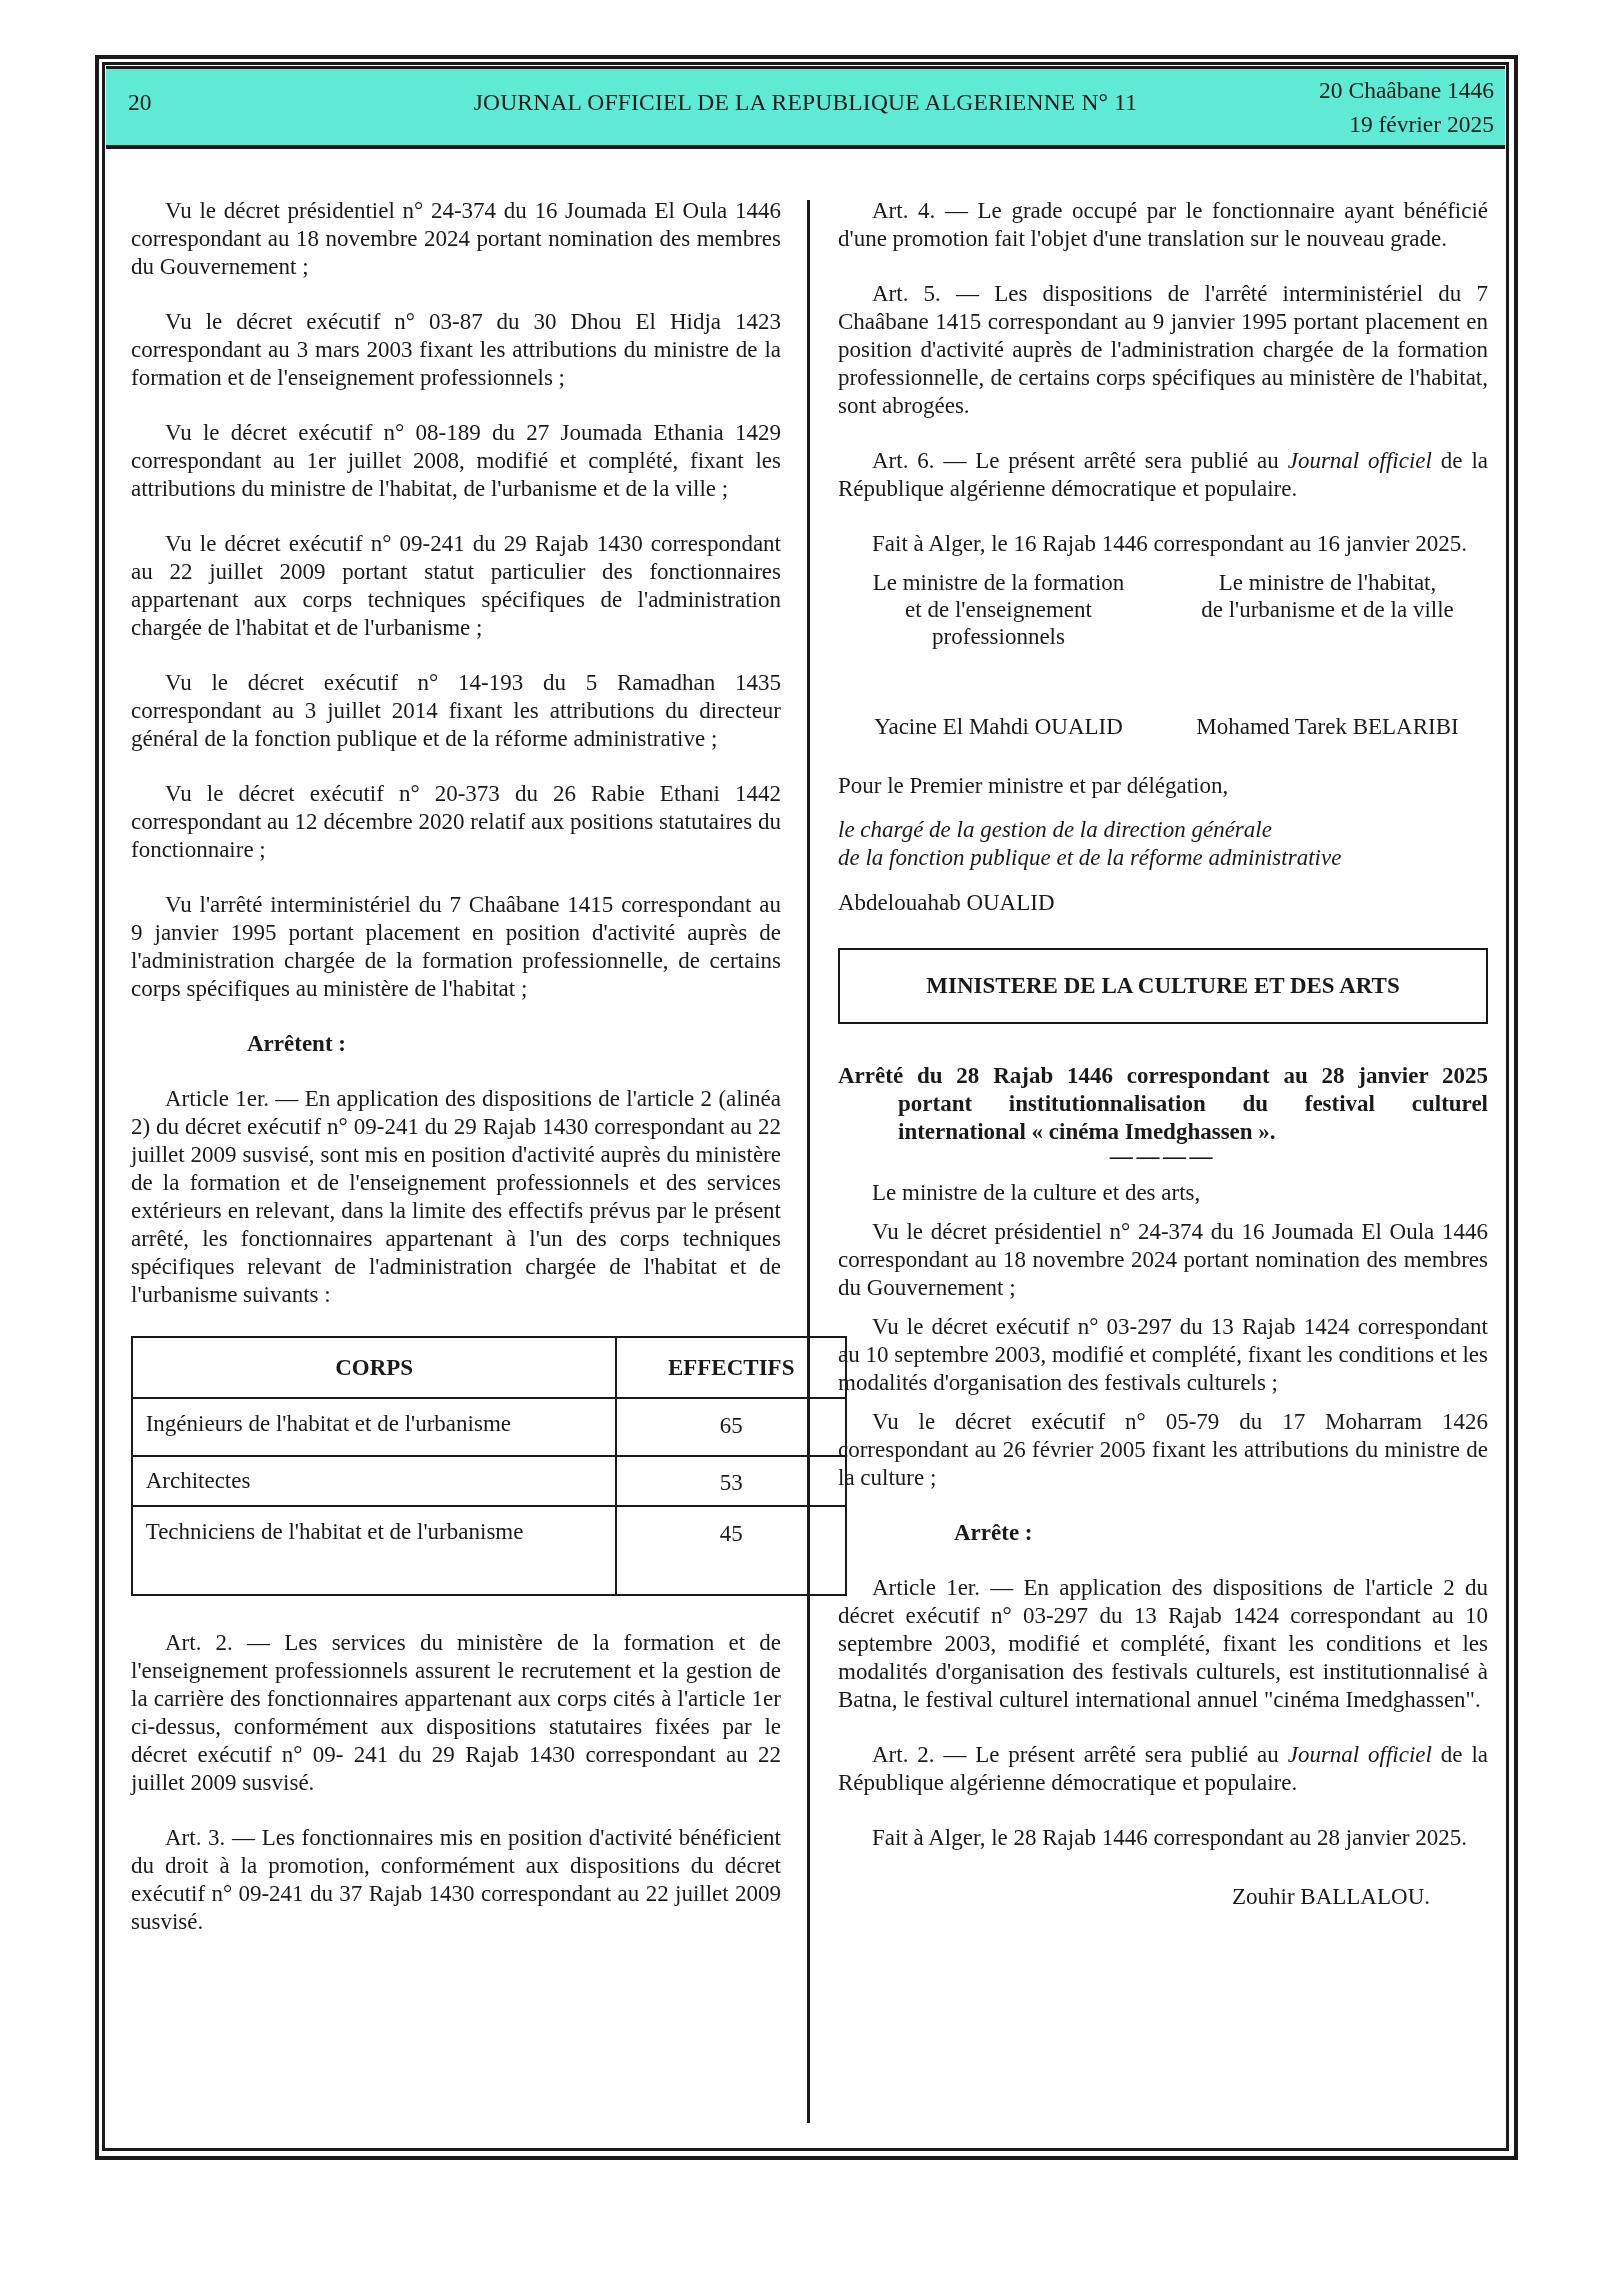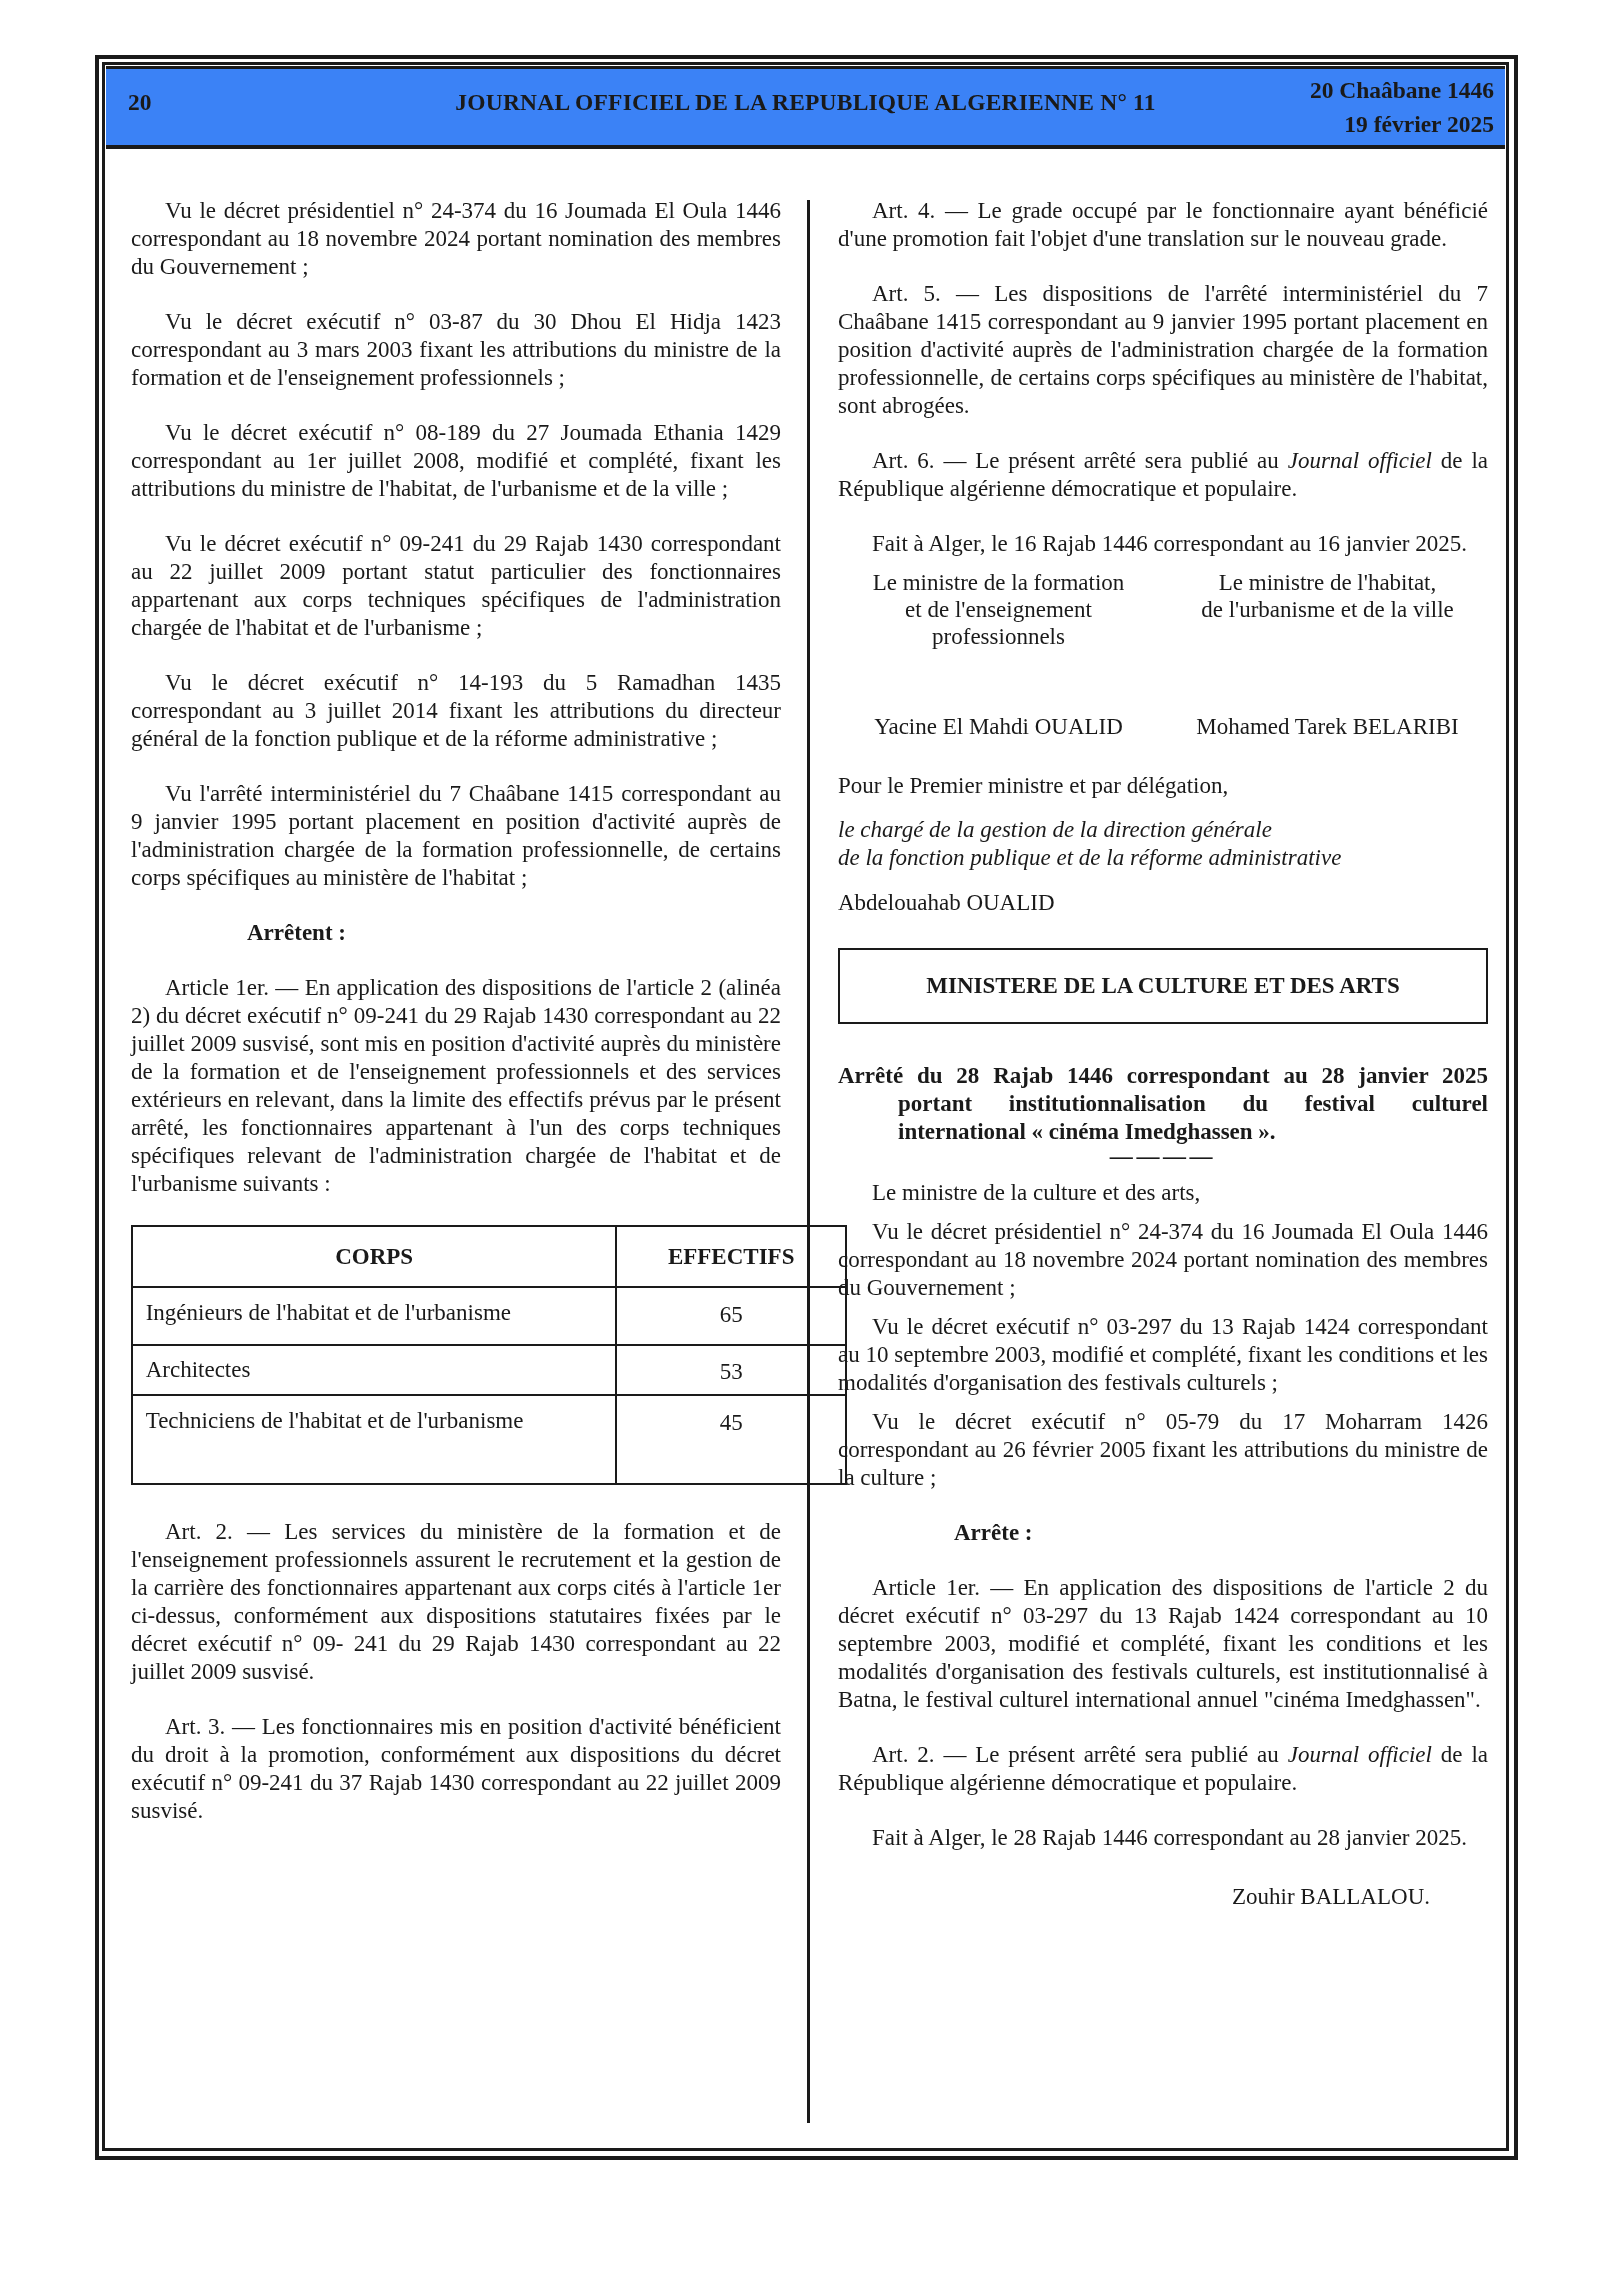--- a/index.html
+++ b/index.html
@@ -3,22 +3,22 @@
 <meta charset="utf-8">
 <style>
   html, body { margin:0; padding:0; background:#ffffff; }
   body { width:1616px; height:2285px; position:relative; overflow:hidden;
          font-family:"Liberation Serif", serif; color:#1a1a1a; }
   .outer { position:absolute; left:95px; top:55px; width:1423px; height:2105px;
            border:4.5px solid #1a1a1a; box-sizing:border-box; }
   .inner { position:absolute; left:102px; top:62px; width:1407px; height:2089px;
            border:3.6px solid #1a1a1a; box-sizing:border-box; }
   .header { position:absolute; left:106px; top:66px; width:1399px; height:83px;
-            background:#3b82f6; border-top:3.6px solid #1a1a1a; border-bottom:4.5px solid #1a1a1a;
-            box-sizing:border-box; font-weight:bold;padding-left:16px; }
+            background:#5eead4; border-top:3.6px solid #1a1a1a; border-bottom:4.5px solid #1a1a1a;
+            box-sizing:border-box; font-weight:normal;padding-left:16px; }
   .h-page { position:absolute; left:22px; top:20px; font-size:23.5px; }
   .h-title { position:absolute; left:0; right:0; top:20px; text-align:center; font-size:23.5px; letter-spacing:0.2px; }
   .h-date { position:absolute; right:11px; top:3.6px; text-align:right; font-size:23.5px; line-height:34px; }
   .divider { position:absolute; left:807px; top:200px; width:2.7px; height:1923px; background:#1a1a1a; }
   .col { position:absolute; font-size:23px; line-height:28px; text-align:justify; }
   .col-left { left:131px; top:197px; width:650px; }
   .col-right { left:838px; top:197px; width:650px; }
   .p { margin:0 0 27px 0; text-indent:34px; }
   .p.tight { margin-bottom:11px; }
   .center { text-align:left; text-indent:0; }
@@ -55,20 +55,21 @@
 </div>
 
 <div class="divider"></div>
 
 <div class="col col-left">
   <p class="p">Vu le décret présidentiel n° 24-374 du 16 Joumada El Oula 1446 correspondant au 18 novembre 2024 portant nomination des membres du Gouvernement ;</p>
   <p class="p">Vu le décret exécutif n° 03-87 du 30 Dhou El Hidja 1423 correspondant au 3 mars 2003 fixant les attributions du ministre de la formation et de l'enseignement professionnels ;</p>
   <p class="p">Vu le décret exécutif n° 08-189 du 27 Joumada Ethania 1429 correspondant au 1er  juillet 2008, modifié et complété, fixant les attributions du ministre de l'habitat, de l'urbanisme et de la ville ;</p>
   <p class="p">Vu le décret exécutif n° 09-241 du 29 Rajab 1430 correspondant au 22 juillet 2009 portant statut particulier des fonctionnaires appartenant aux corps techniques spécifiques de l'administration chargée de l'habitat et de l'urbanisme ;</p>
   <p class="p">Vu le décret exécutif n° 14-193 du 5 Ramadhan 1435 correspondant au 3 juillet 2014 fixant les attributions du directeur général de la fonction publique et de la réforme administrative ;</p>
+  <p class="p">Vu le décret exécutif n° 20-373 du 26 Rabie Ethani 1442 correspondant au 12 décembre 2020 relatif aux positions statutaires du fonctionnaire ;</p>
   <p class="p">Vu l'arrêté interministériel du 7 Chaâbane 1415 correspondant au 9 janvier 1995 portant placement en position d'activité auprès de l'administration chargée de la formation professionnelle, de certains corps spécifiques au ministère de l'habitat ;</p>
   <p class="p arretent">Arrêtent :</p>
   <p class="p">Article 1er. — En application des dispositions de l'article 2 (alinéa 2) du décret exécutif n° 09-241 du 29 Rajab 1430 correspondant au 22 juillet 2009 susvisé, sont mis en position d'activité auprès du ministère de la formation et de l'enseignement professionnels et des services extérieurs en relevant, dans la limite des effectifs prévus par le présent arrêté, les fonctionnaires appartenant à l'un des corps techniques spécifiques relevant de l'administration chargée de l'habitat et de l'urbanisme suivants :</p>
 
   <table class="corps">
     <tbody>
         <tr>
       <th style="width:457px">CORPS</th>
       <th>EFFECTIFS</th>
     </tr>

